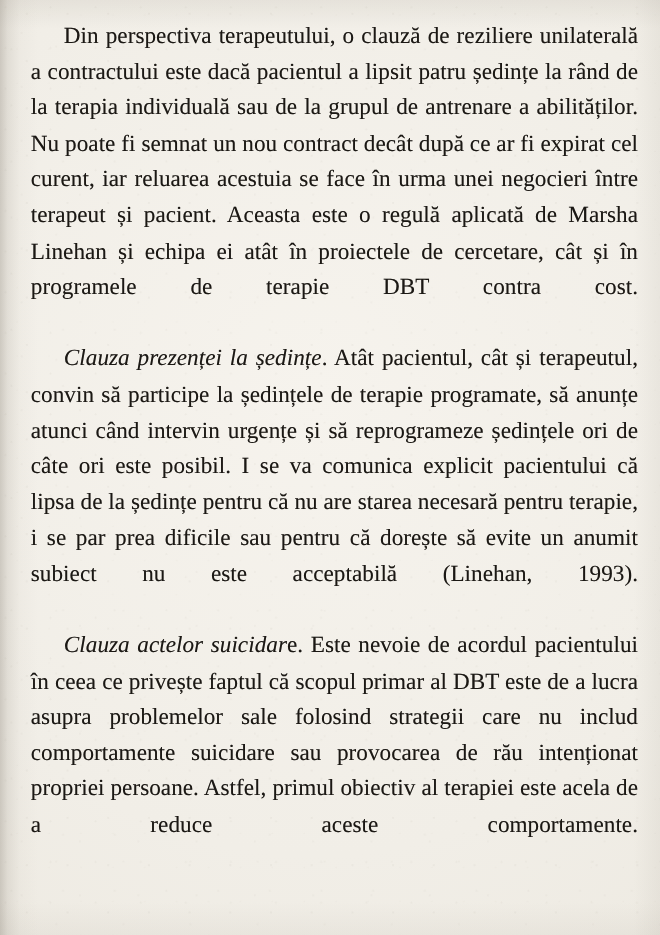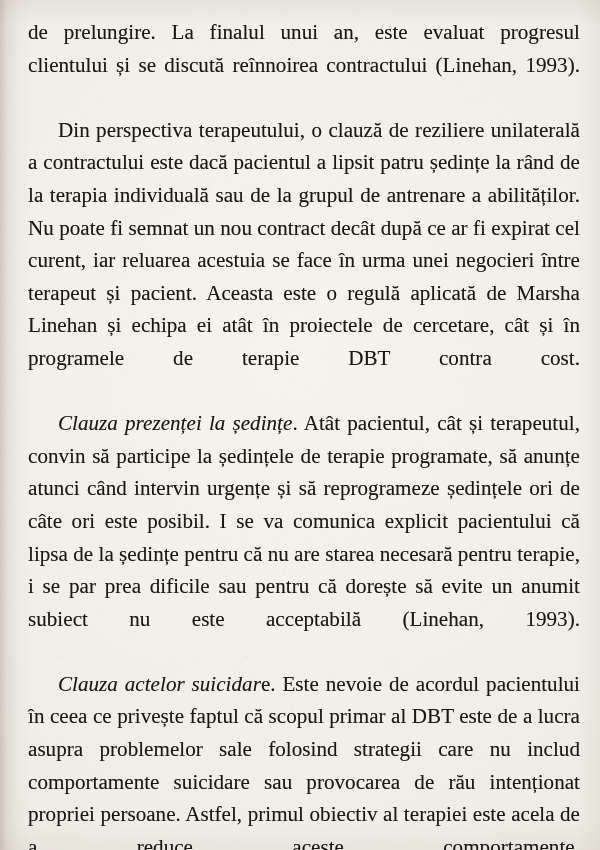--- a/index.html
+++ b/index.html
@@ -109,19 +109,18 @@
   }
 </style>
 </head>
 <body>
 
 <div id="page-surface">
 
   <div id="paper-grain"></div>
 
   <div id="text-column">
-      <p class="para no-indent"><span class="">de prelungire. La finalul unui an, este evaluat progresul clientului și se discută reînnoirea contractului (Linehan, 1993).</span></p>
       <p class="para"><span class="">Din perspectiva terapeutului, o clauză de reziliere unilaterală a contractului este dacă pacientul a lipsit patru ședințe la rând de la terapia individuală sau de la grupul de antrenare a abilităților. Nu poate fi semnat un nou contract decât după ce ar fi expirat cel curent, iar reluarea acestuia se face în urma unei negocieri între terapeut și pacient. Aceasta este o regulă aplicată de Marsha Linehan și echipa ei atât în proiectele de cercetare, cât și în programele de terapie DBT contra cost.</span></p>
       <p class="para"><span class="it">Clauza prezenței la ședințe</span><span class="">. Atât pacientul, cât și terapeutul, convin să participe la ședințele de terapie programate, să anunțe atunci când intervin urgențe și să reprogrameze ședințele ori de câte ori este posibil. I se va comunica explicit pacientului că lipsa de la ședințe pentru că nu are starea necesară pentru terapie, i se par prea dificile sau pentru că dorește să evite un anumit subiect nu este acceptabilă (Linehan, 1993).</span></p>
       <p class="para"><span class="it">Clauza actelor suicidar</span><span class="">e. Este nevoie de acordul pacientului în ceea ce privește faptul că scopul primar al DBT este de a lucra asupra problemelor sale folosind strategii care nu includ comportamente suicidare sau provocarea de rău intenționat propriei persoane. Astfel, primul obiectiv al terapiei este acela de a reduce aceste comportamente.</span></p>
     </div>
 
 </div>
 
 </body></html>

